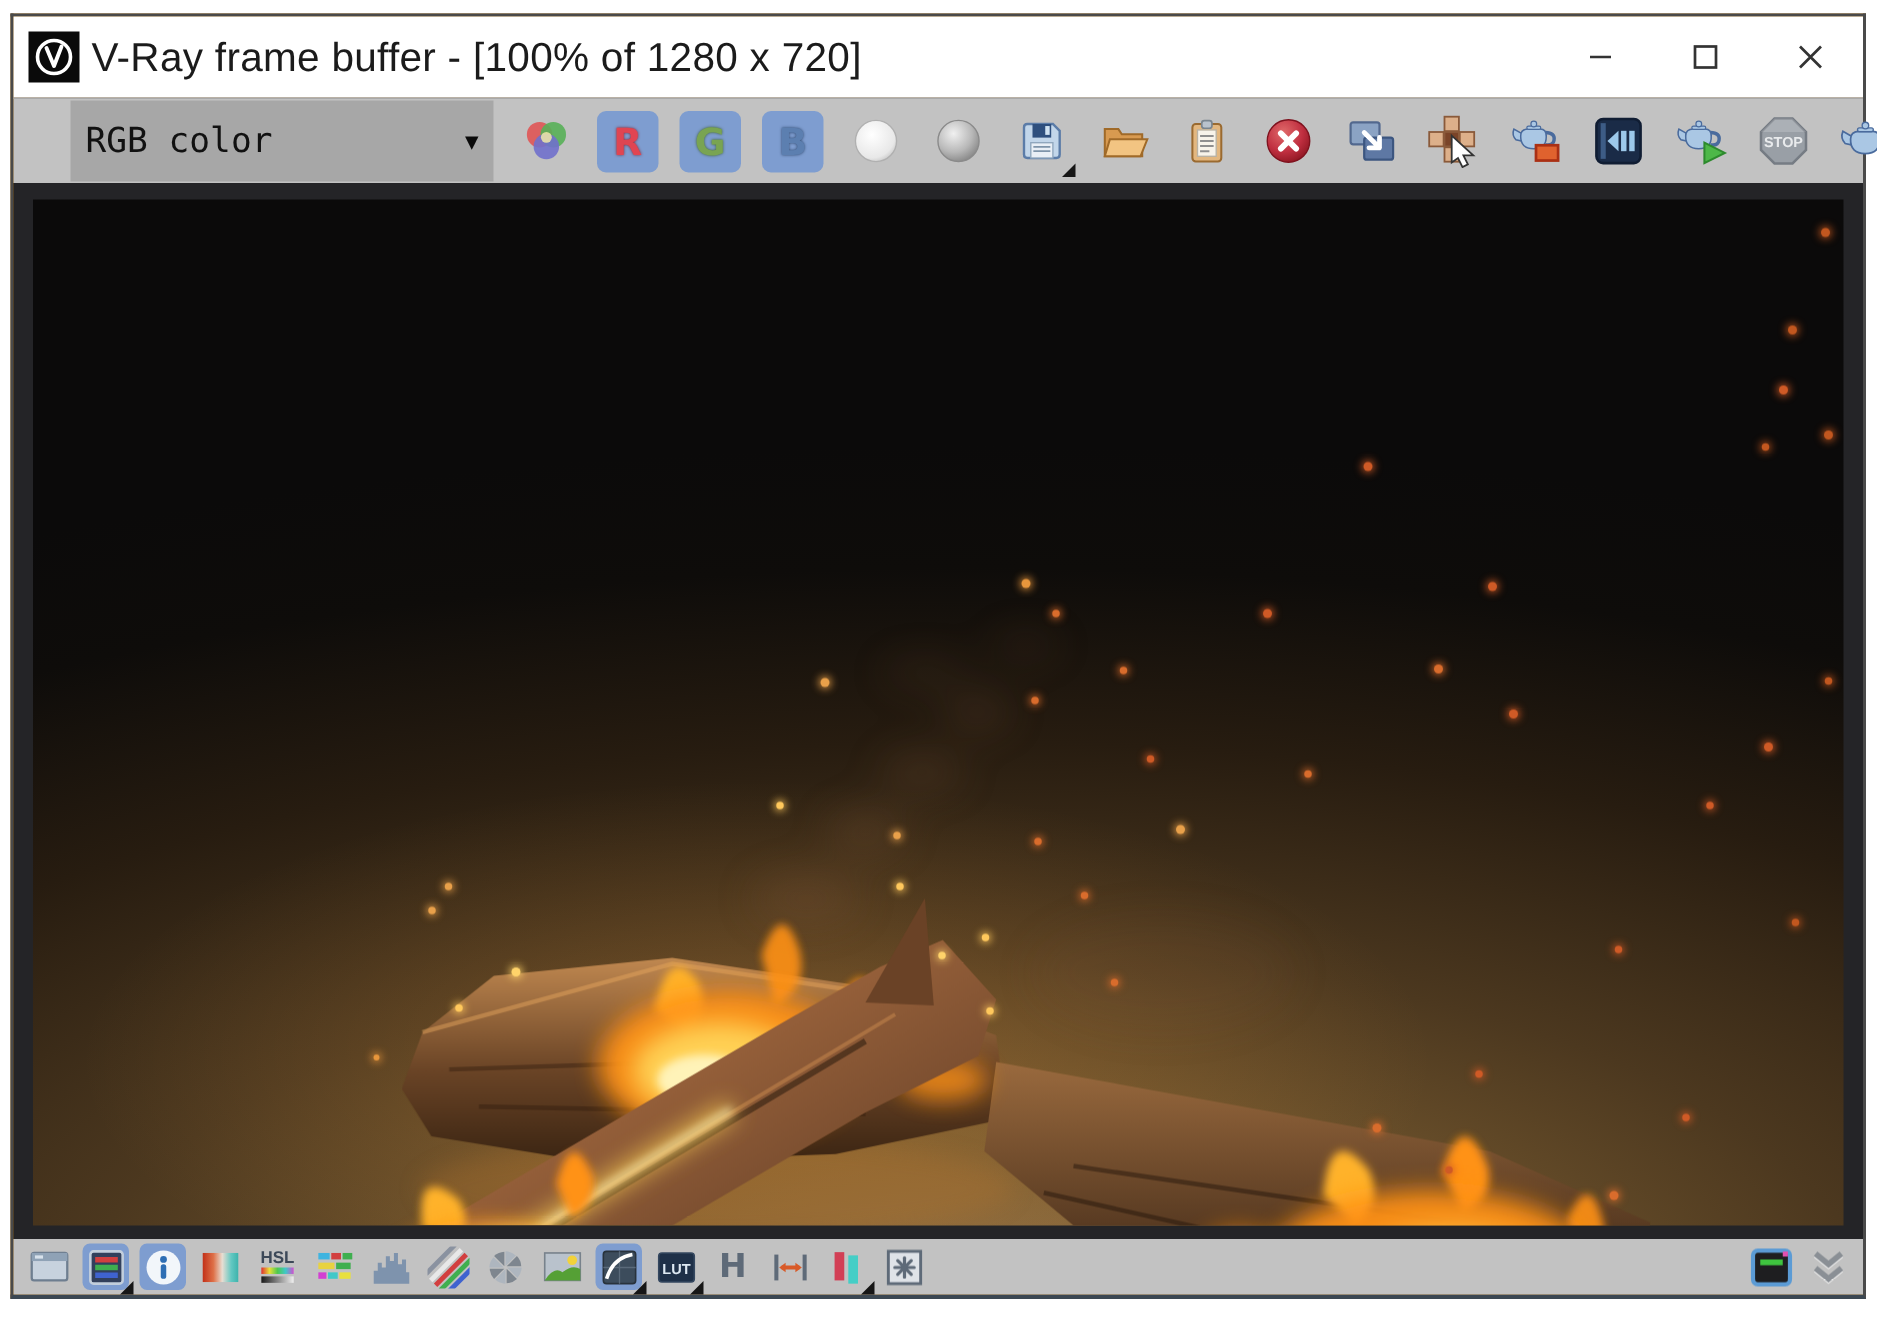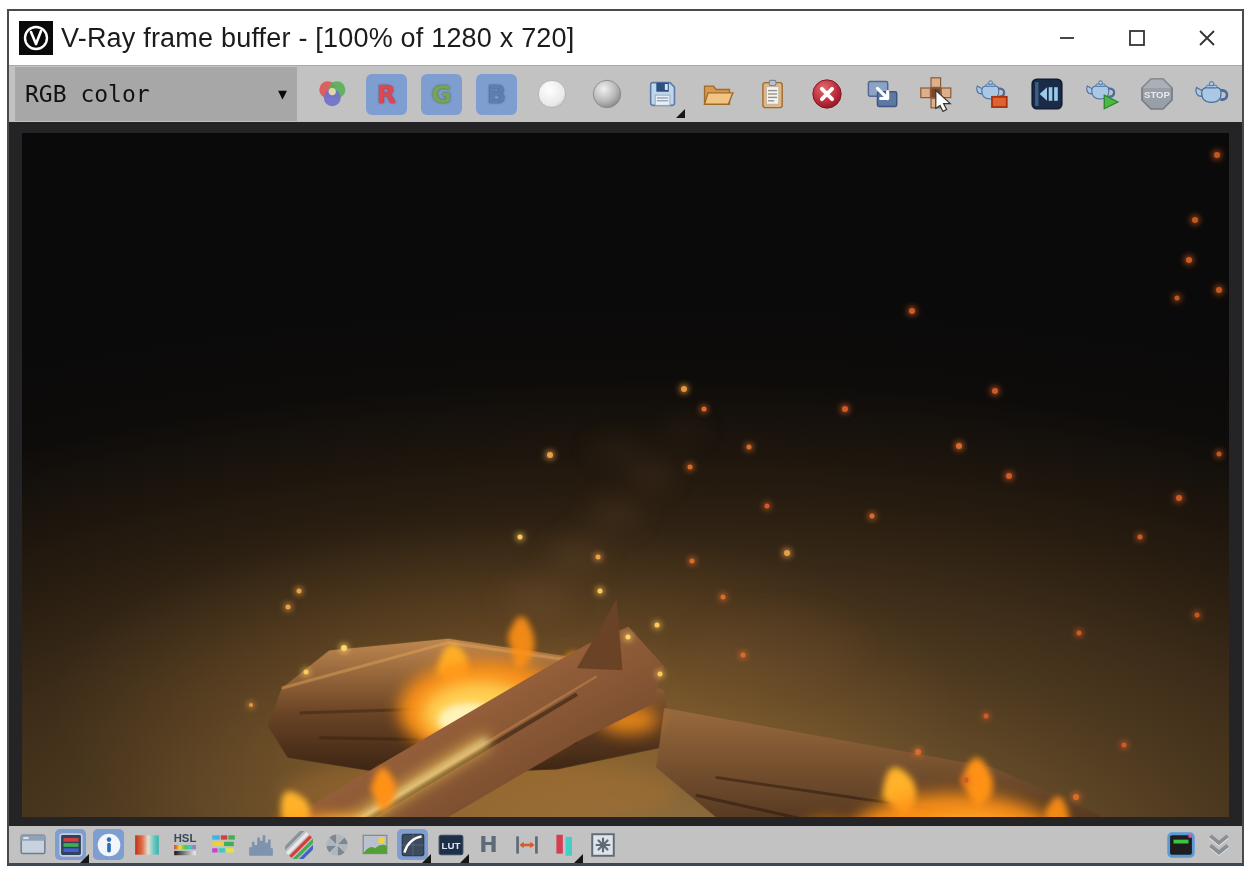--- a/index.html
+++ b/index.html
@@ -8,21 +8,21 @@
     border:2px solid #4a4a4a;border-bottom:3px solid #3b4752;display:flex;flex-direction:column;background:#a16207;}
   
   .titlebar{height:54px;background:#ffffff;display:flex;align-items:center;flex:0 0 auto;}
   .vray-logo{width:34px;height:34px;background:#0a0a0a;margin-left:10px;flex:0 0 auto;display:flex;align-items:center;justify-content:center;}
   .title-text{margin-left:8px;font-size:27px;color:#1b1b1b;letter-spacing:.2px;white-space:nowrap;}
   .tb-spacer{flex:1;}
   .win-btn{width:70px;height:54px;display:flex;align-items:center;justify-content:center;}
   
   .toolbar{height:56px;background:#c2c2c2;border-top:1px solid #a9a9a9;display:flex;align-items:center;padding:0 6px;gap:14px;flex:0 0 auto;}
   .dropdown{width:282px;height:54px;background:#a7a7a7;display:flex;align-items:center;padding:0 10px;box-sizing:border-box;
-    font-family:"DejaVu Sans Mono",monospace;font-size:23px;color:#111;flex:0 0 auto;}
+    font-family:"DejaVu Sans Mono",monospace;font-size:23px;color:#111;flex:0 0 auto;margin-left:32px;}
   .dropdown .dd-arrow{margin-left:auto;font-size:15px;color:#0a0a0a;}
   .tbtn{width:41px;height:41px;display:flex;align-items:center;justify-content:center;position:relative;flex:0 0 auto;border-radius:6px;}
   .tbtn.active{background:#7e9dd0;}
   .corner{position:absolute;right:-3px;bottom:-3px;width:0;height:0;border-left:9px solid transparent;border-bottom:9px solid #161616;}
   .chan-letter{font-size:25px;font-weight:bold;font-family:"DejaVu Sans",sans-serif;}
   .chan-r{color:#e04552;text-shadow:0 0 2px #7e2430;}
   .chan-g{color:#79a452;text-shadow:0 0 2px #3c5c2a;}
   .chan-b{color:#5c7fb0;text-shadow:0 0 2px #2c4468;}
   
   .viewport{flex:1;background:#242427;padding:11px 13px 9px 13px;display:flex;}

